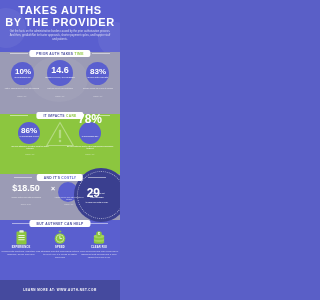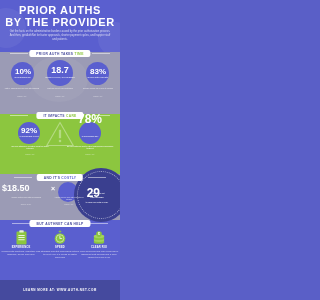--- a/index.html
+++ b/index.html
@@ -109,21 +109,21 @@
 </head>
 <body>
 
 <div class="infographic">
 
   <div class="band band-hero">
     <div class="wm" style="left:-14px;top:8px;width:40px;height:40px;"></div>
     <div class="wm" style="right:-12px;top:22px;width:34px;height:34px;"></div>
   </div>
   <div class="hero-title">
-    <div>PRIOR AUTHS</div>
+    <div>TAKES AUTHS</div>
     <div>BY THE PROVIDER</div>
   </div>
   <div class="hero-sub">Get the facts on the administrative burden caused by the prior authorization process. And then, get AuthNet for faster approvals, shorter payment cycles, and happier staff and patients.</div>
 
   <div class="band band-time">
     <div class="wm" style="left:30px;top:4px;width:58px;height:46px;background:rgba(255,255,255,.05);"></div>
   </div>
 
   <div class="pill-line" style="top:53px;left:10px;"></div>
   <div class="pill-line" style="top:53px;right:10px;"></div>
@@ -132,21 +132,21 @@
     <span class="hl">TIME</span>
   </div>
 
   <div class="circ" style="left:11px;top:62px;width:23px;height:23px;"></div>
   <div class="stat-num" style="left:2px;top:67px;width:42px;font-size:8px;">10%</div>
   <div class="stat-sub" style="left:6px;top:76px;width:33px;">of physicians say</div>
   <div class="tiny-cap" style="left:3px;top:87px;width:38px;">Wait 3+ business days for prior auth decisions</div>
   <div class="stat-src" style="left:3px;top:96px;width:38px;">Source: AMA</div>
 
   <div class="circ" style="left:47px;top:60px;width:26px;height:26px;"></div>
-  <div class="stat-num" style="left:38px;top:65px;width:44px;font-size:9px;">18.7</div>
+  <div class="stat-num" style="left:38px;top:65px;width:44px;font-size:9px;">14.6</div>
   <div class="stat-sub" style="left:43px;top:76px;width:34px;">hours per week, per physician</div>
   <div class="tiny-cap" style="left:41px;top:87px;width:38px;">Lost each week to prior auth tasks</div>
   <div class="stat-src" style="left:41px;top:96px;width:38px;">Source: AMA</div>
 
   <div class="circ" style="left:86px;top:62px;width:23px;height:23px;"></div>
   <div class="stat-num" style="left:77px;top:67px;width:42px;font-size:8px;">83%</div>
   <div class="stat-sub" style="left:81px;top:76px;width:33px;">of prior auth requests</div>
   <div class="tiny-cap" style="left:79px;top:87px;width:38px;">Require a phone call or a fax to process</div>
   <div class="stat-src" style="left:79px;top:96px;width:38px;">Source: AMA</div>
 
@@ -159,41 +159,41 @@
   </svg>
 
   <div class="pill-line" style="top:115px;left:10px;"></div>
   <div class="pill-line" style="top:115px;right:10px;"></div>
   <div class="pill" style="top:112px;">
     <span>IT IMPACTS</span>
     <span class="hl">CARE</span>
   </div>
 
   <div class="circ" style="left:18px;top:122px;width:22px;height:22px;"></div>
-  <div class="stat-num" style="left:9px;top:126px;width:40px;font-size:8px;">92%</div>
+  <div class="stat-num" style="left:9px;top:126px;width:40px;font-size:8px;">86%</div>
   <div class="stat-sub" style="left:13px;top:135px;width:32px;">of physicians report</div>
   <div class="tiny-cap" style="left:8px;top:145px;width:44px;color:#fff;">Say prior auths have a negative impact on clinical outcomes</div>
   <div class="stat-src" style="left:8px;top:154px;width:44px;">Source: AMA</div>
 
   <div class="circ" style="left:79px;top:122px;width:22px;height:22px;"></div>
   <div class="stat-num" style="left:70px;top:112px;width:40px;font-size:12px;">78%</div>
   <div class="stat-sub" style="left:74px;top:135px;width:32px;">of physicians say</div>
   <div class="tiny-cap" style="left:66px;top:145px;width:48px;color:#fff;">Say prior auths can lead to patient abandoning recommended treatment</div>
   <div class="stat-src" style="left:66px;top:154px;width:48px;">Source: AMA</div>
 
   <div class="band band-cost"></div>
 
   <div class="pill-line" style="top:177px;left:14px;"></div>
   <div class="pill-line" style="top:177px;right:14px;"></div>
   <div class="pill" style="top:174px;">
     <span>AND IT'S</span>
     <span class="hl-v">COSTLY</span>
   </div>
 
-  <div class="cost-big" style="left:2px;top:183px;width:48px;text-align:left;font-size:9px;">$18.50</div>
+  <div class="cost-big" style="left:2px;top:183px;width:48px;text-align:center;font-size:9px;">$18.50</div>
   <div class="tiny-cap" style="left:2px;top:196px;width:48px;">Average cost per prior auth for providers</div>
   <div class="stat-src" style="left:2px;top:204px;width:48px;">Source: CAQH</div>
 
   <div class="times" style="left:48px;top:185px;width:10px;text-align:center;font-size:7px;">×</div>
 
   <div class="circ" style="left:58px;top:182px;width:20px;height:20px;"></div>
   <div class="cost-big" style="left:72px;top:186px;width:28px;text-align:right;font-size:12px;">29</div>
   <div class="tiny-cap" style="left:52px;top:196px;width:34px;">Average weekly prior auth requests per provider</div>
   <div class="stat-src" style="left:52px;top:204px;width:34px;">Source: AMA</div>
 

